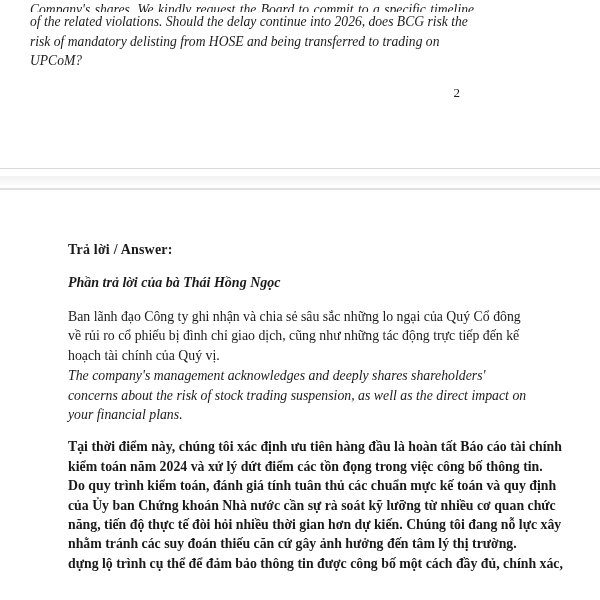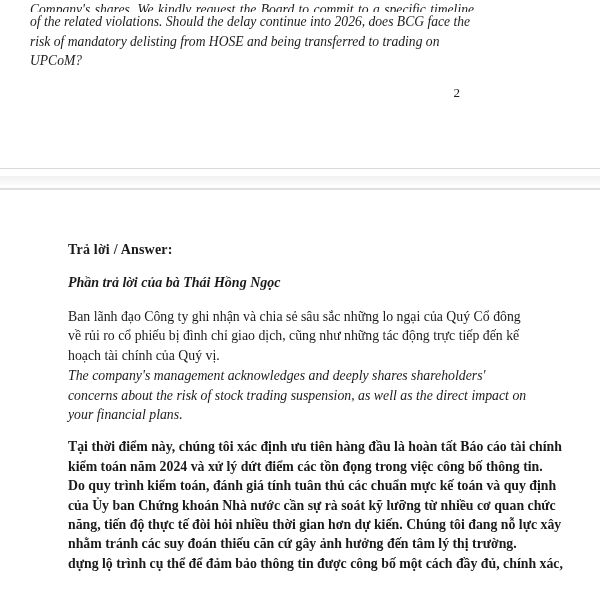--- a/index.html
+++ b/index.html
@@ -146,21 +146,21 @@
   .line { display: block; }
 </style>
 </head>
 <body>
 
 <div class="page">
 
   <div class="page-top">
     <p class="q-text">
       <span class="l first-line-clip">Company's shares. We kindly request the Board to commit to a specific timeline for</span>
-      <span class="l">of the related violations. Should the delay continue into 2026, does BCG face the</span>
+      <span class="l">of the related violations. Should the delay continue into 2026, does BCG risk the</span>
       <span class="l">risk of mandatory delisting from HOSE and being transferred to trading on</span>
       <span class="l">UPCoM?</span>
     </p>
     <div class="page-number">2</div>
   </div>
 
   <div class="scan-gap"></div>
   <div class="scan-edge-top"></div>
   <div class="scan-shadow"></div>
   <div class="scan-edge-bot"></div>

